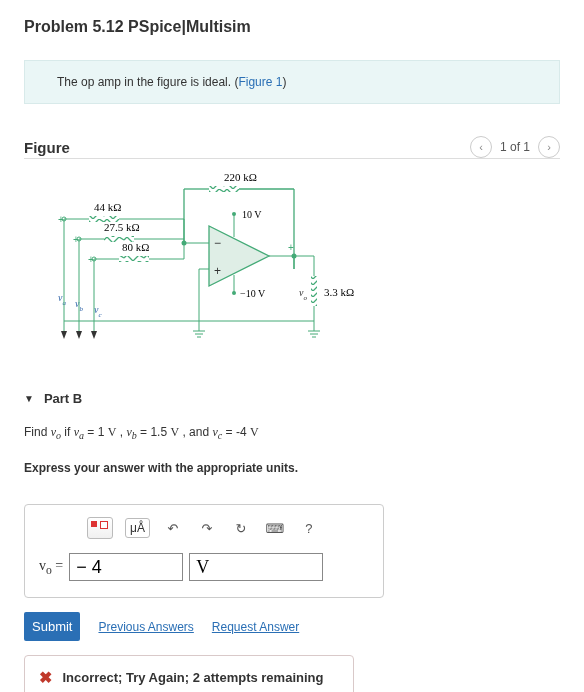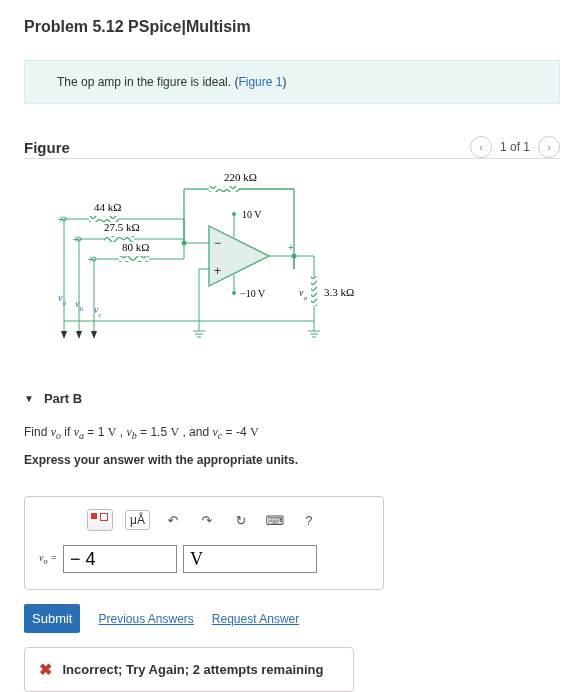--- a/index.html
+++ b/index.html
@@ -8,34 +8,34 @@
   .intro-box{background:#eaf6f6;border:1px solid #d8eaea;padding:14px 32px;font-size:12px;color:#333;margin-bottom:32px;}
   .intro-box .fig-link{color:#2a6fb5;}
   .figure-header{display:flex;align-items:center;justify-content:space-between;border-bottom:1px solid #ddd;margin-bottom:12px;}
   .figure-header .fig-title{font-size:15px;font-weight:bold;}
   .pager{display:flex;align-items:center;gap:8px;font-size:12px;color:#555;}
   .pager .circ{width:20px;height:20px;border:1px solid #ccc;border-radius:50%;display:flex;align-items:center;justify-content:center;font-size:11px;color:#888;}
   .figure-body{height:200px;position:relative;margin-bottom:20px;}
   .circuit-svg{position:absolute;left:20px;top:0;}
   .part-header{display:flex;align-items:center;gap:10px;font-weight:bold;font-size:13px;margin:8px 0 16px;}
   .part-header .caret{font-size:10px;}
-  .prompt{font-size:12px;line-height:1.8;margin-bottom:8px;}
+  .prompt{font-size:12px;line-height:1.8;margin-bottom:16px;}
   .prompt i{font-style:italic;font-family:'Times New Roman',serif;}
   .prompt .unit{font-family:'Times New Roman',serif;}
   .instr{font-size:12px;font-weight:bold;margin-bottom:29px;}
   .answer-box{border:1px solid #ccc;border-radius:4px;width:330px;padding:12px 14px 16px;margin-bottom:14px;}
   .toolbar{display:flex;align-items:center;gap:12px;margin:0 0 14px 48px;}
   .tool-icon{width:22px;height:22px;display:flex;align-items:center;justify-content:center;font-size:13px;color:#555;}
   .tool-box{border:1px solid #bbb;border-radius:3px;padding:2px 4px;font-size:12px;color:#333;}
   .templ{width:24px;height:20px;border:1px solid #bbb;border-radius:3px;background:linear-gradient(#fff,#f0f0f0);position:relative;}
   .templ::before,.templ::after{content:"";position:absolute;background:#d33;}
   .templ::before{left:3px;top:3px;width:6px;height:6px;}
   .templ::after{left:12px;top:3px;width:6px;height:6px;background:#fff;border:1px solid #d33;}
   .answer-line{display:flex;align-items:center;gap:6px;}
-  .answer-line .vo{font-family:'Times New Roman',serif;font-style:italic;font-size:10px;}
+  .answer-line .vo{font-family:'Times New Roman',serif;font-size:14px;}
   .answer-input, .unit-input{border:1px solid #888;font-size:18px;height:26px;padding:0 6px;font-family:Arial;}
   .answer-input{width:100px;}
   .unit-input{width:120px;font-family:'Times New Roman',serif;}
   .btn-row{display:flex;align-items:center;gap:18px;margin-bottom:14px;}
   .submit-btn{background:#2a6fb5;color:#fff;border:none;font-size:13px;padding:7px 8px;border-radius:2px;cursor:pointer;}
   .link{color:#2a6fb5;font-size:12px;text-decoration:underline;cursor:pointer;}
   .feedback{border:1px solid #d9c9c9;border-radius:4px;padding:12px 14px;font-size:13px;font-weight:bold;display:flex;align-items:center;gap:10px;width:330px;box-sizing:border-box;}
   .feedback .x{color:#c0392b;font-size:16px;}
 </style>
 </head>

